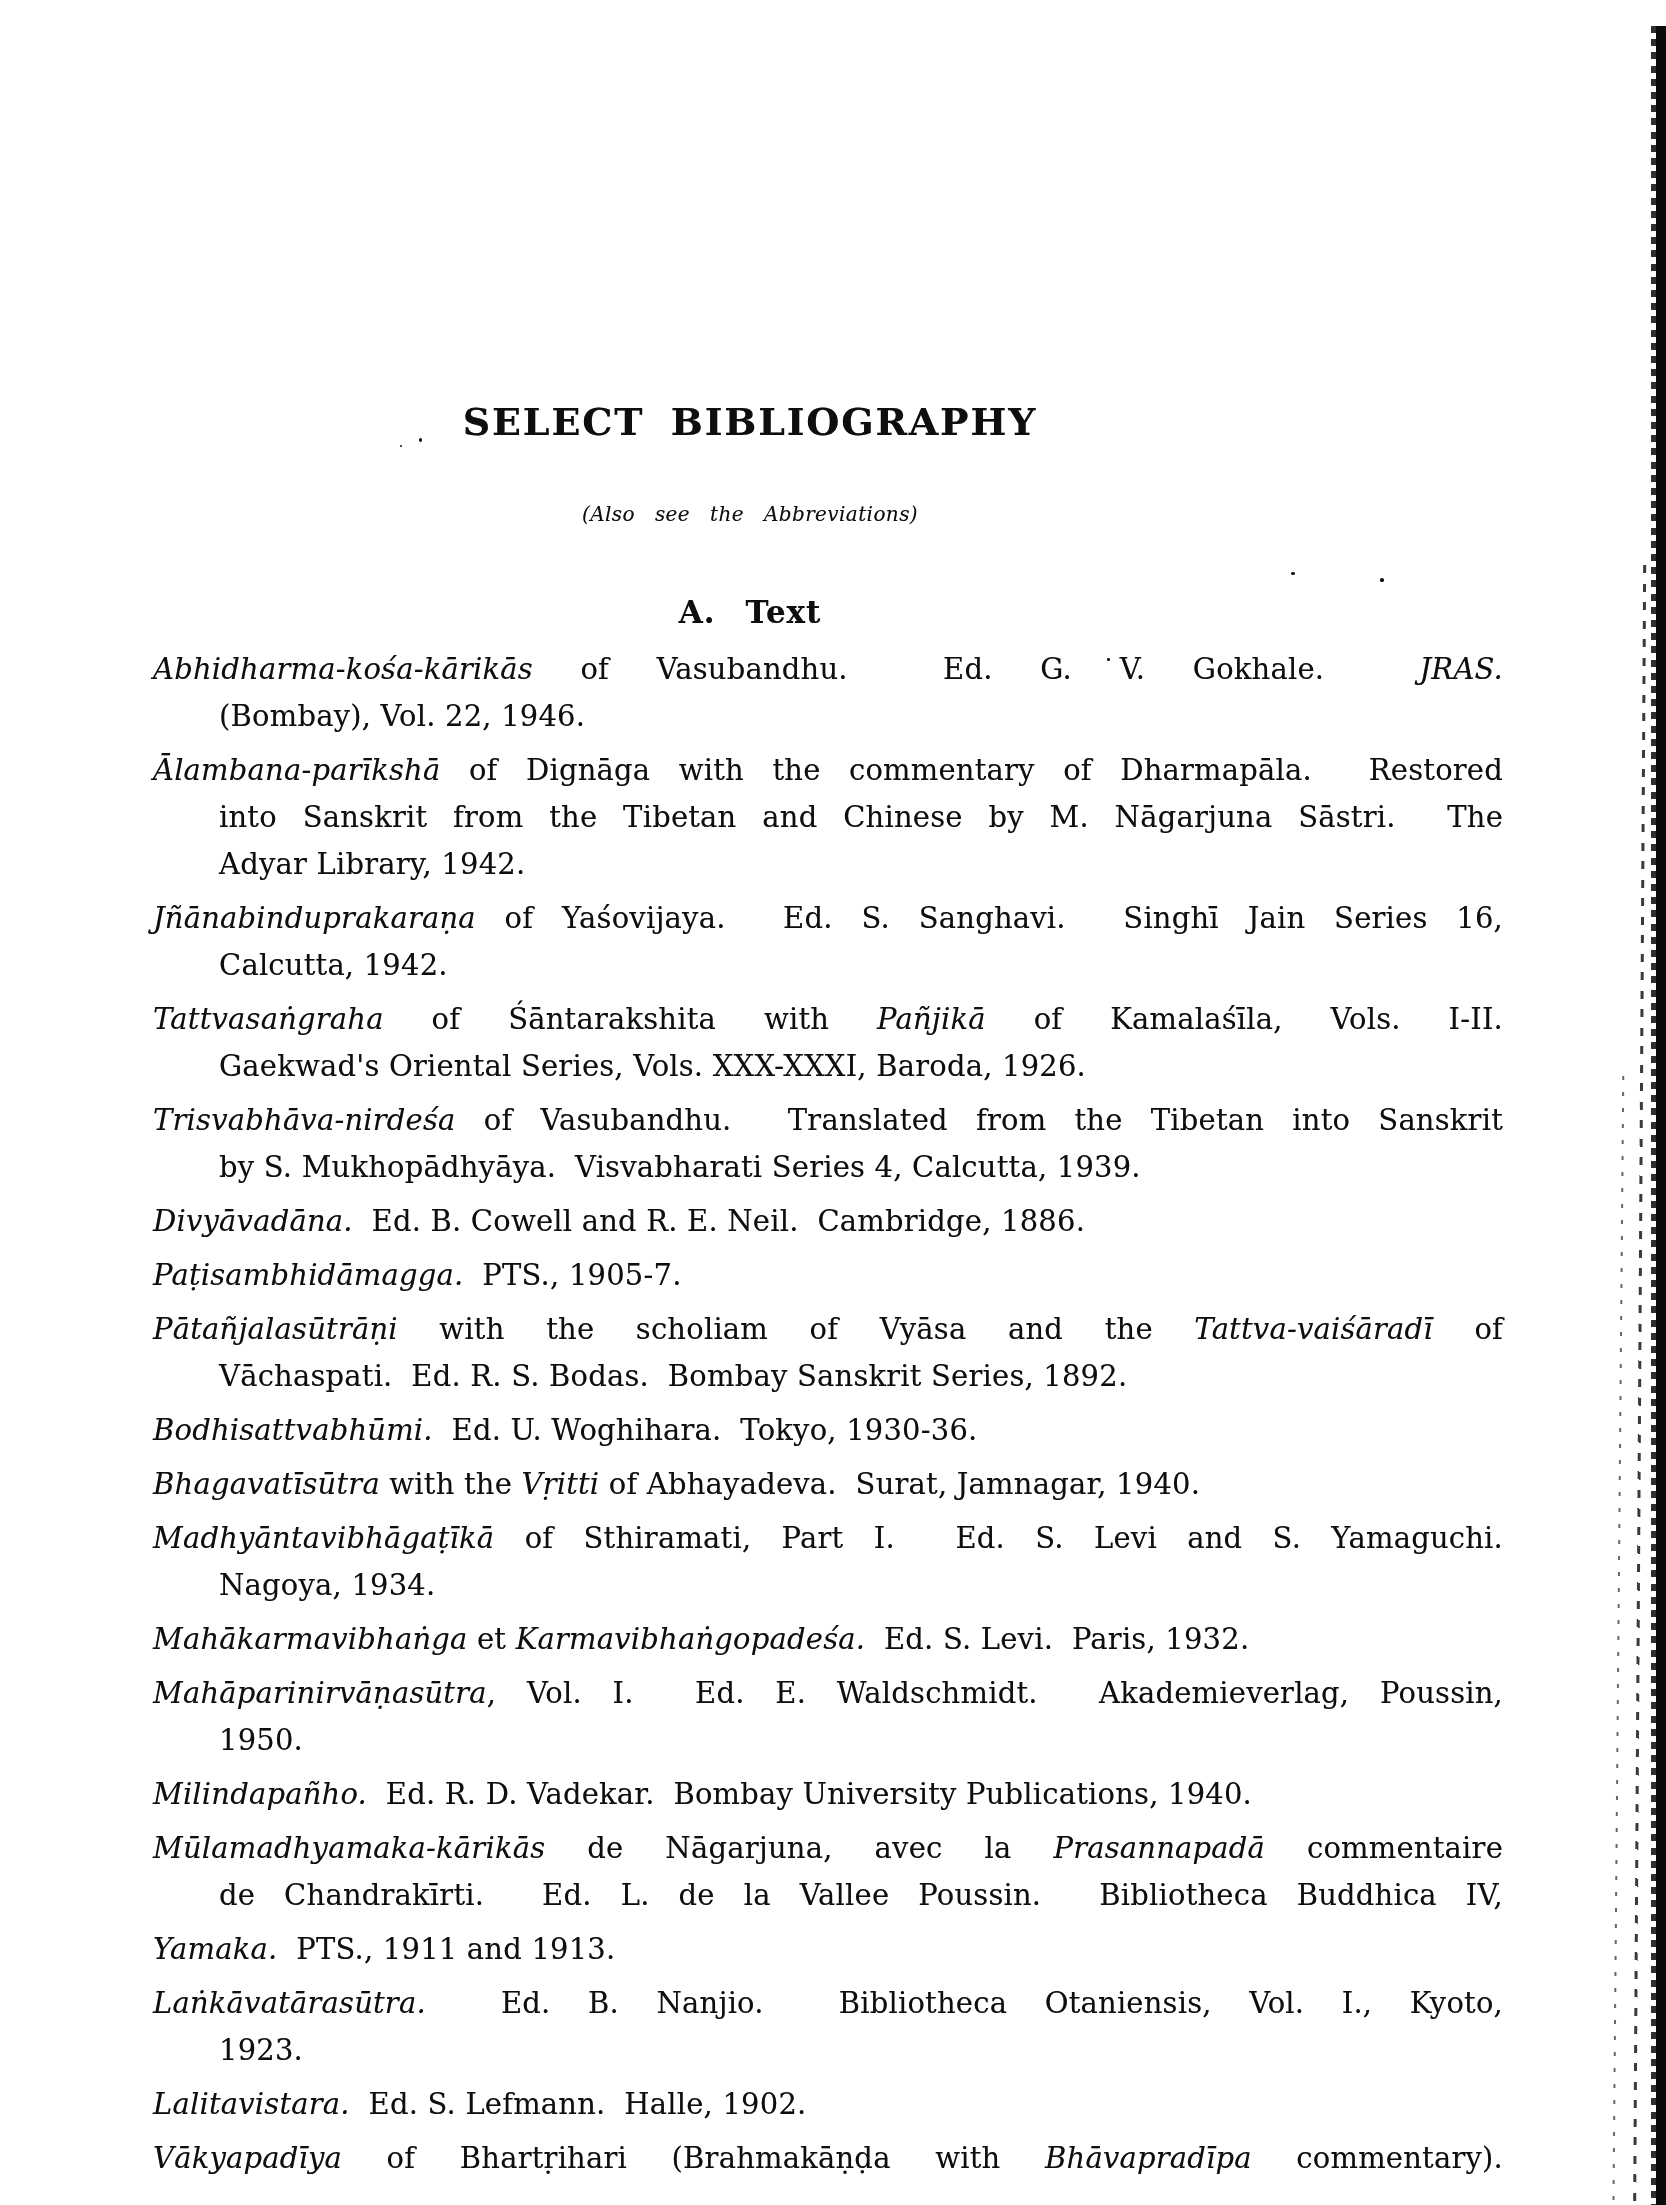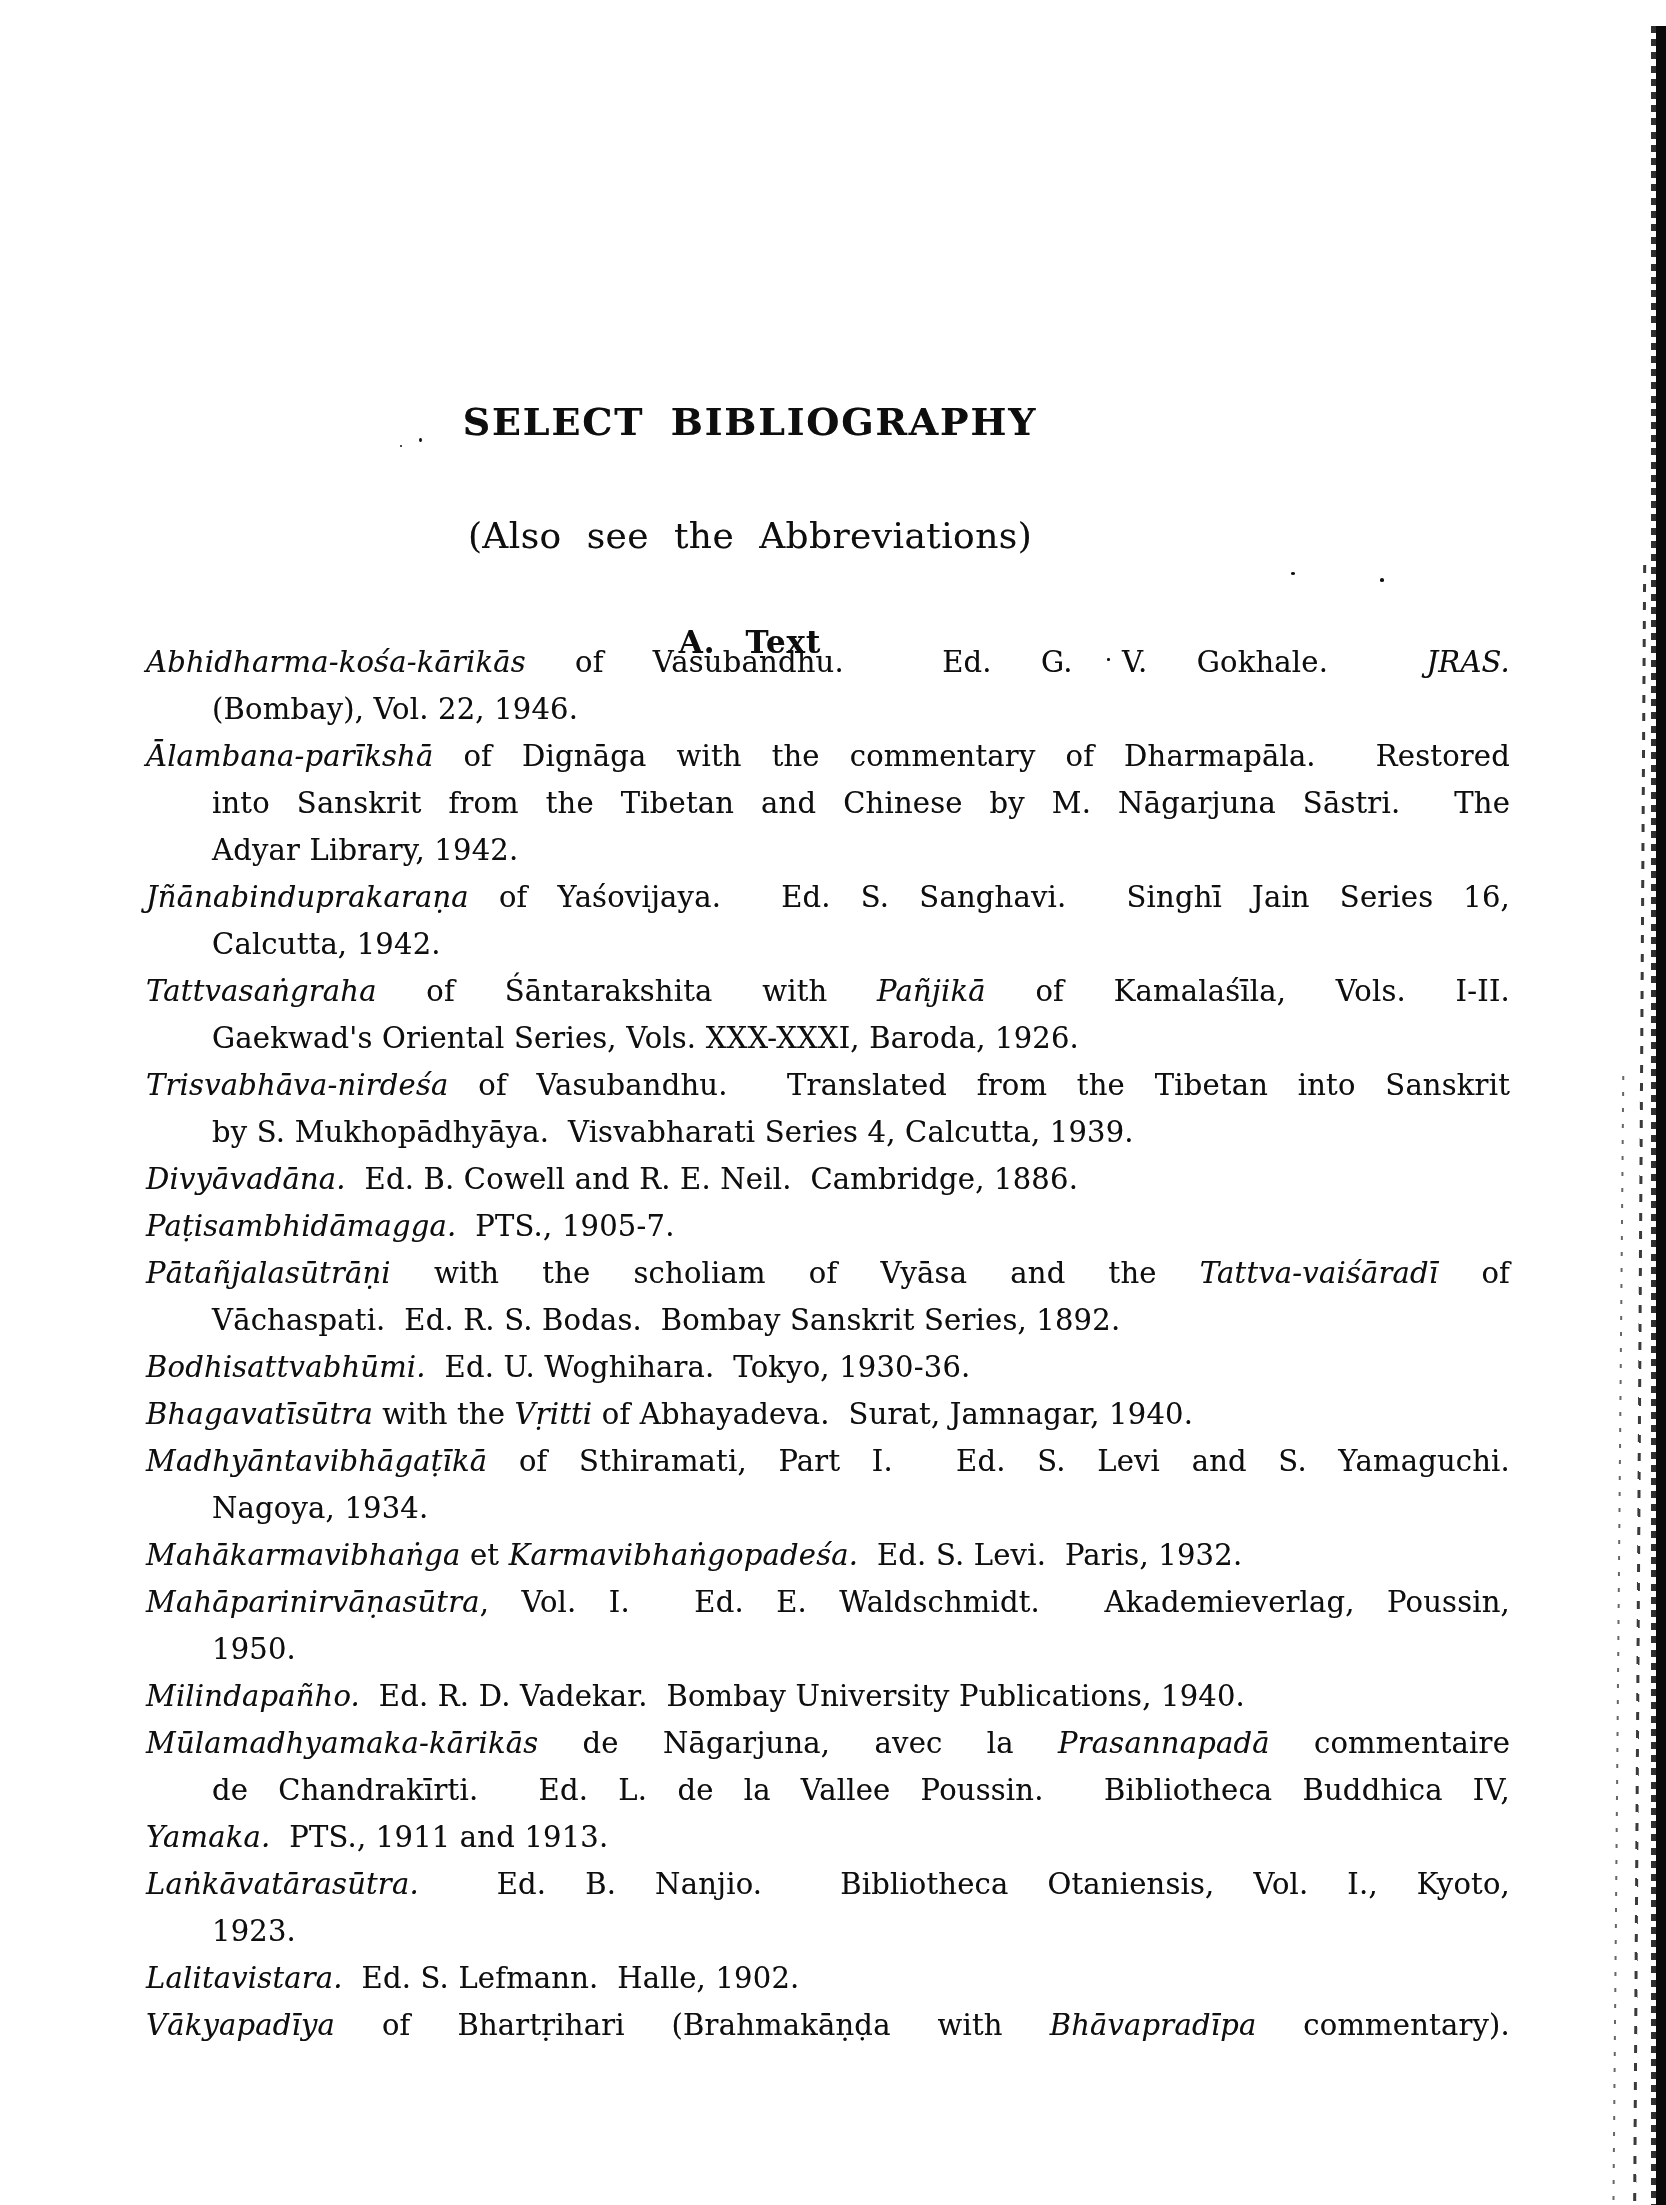--- a/index.html
+++ b/index.html
@@ -16,38 +16,38 @@
   .headings {
     position: absolute; left: 146px; top: 385px; width: 1208px;
     text-align: center; white-space: pre-wrap;
   }
   .title {
     margin: 0; font-size: 38px; font-weight: 700; line-height: 1.1;
     letter-spacing: 1.8px; word-spacing: 11.5px;
     text-shadow: 0 0 0.4px rgba(0,0,0,.45);
   }
   .subtitle {
-    margin-top: 56px; font-size: 36px;
+    margin-top: 43px; font-style: italic; font-size: 20px;
     word-spacing: 13.2px; letter-spacing: 0.4px;
     text-shadow: 0 0 0.4px rgba(0,0,0,.35);
   }
   .section {
     margin-top: 52px; font-size: 31px; font-weight: 700;
     word-spacing: 18.5px; letter-spacing: 0.9px;
     text-shadow: 0 0 0.4px rgba(0,0,0,.4);
   }
 
   
   .biblist {
     position: absolute; left: 146px; top: 639px; width: 1364px;
     font-size: 29px; line-height: 47px;
     letter-spacing: 0.2px;
     text-shadow: 0 0 0.4px rgba(0,0,0,.35);
   }
-  .entry { margin: 0; }
+  .entry { margin: 7px; }
   .line { white-space: pre-wrap; }
   .line.indent { padding-left: 66px; }
   .line.justify { text-align: justify; text-align-last: justify; text-justify: inter-word; }
   .it { font-style: italic; }
 
   
   .edge-band {
     position: absolute; right: 0; top: 25.6px; bottom: 0; width: 11px;
     background: #0a0a0a;
   }

